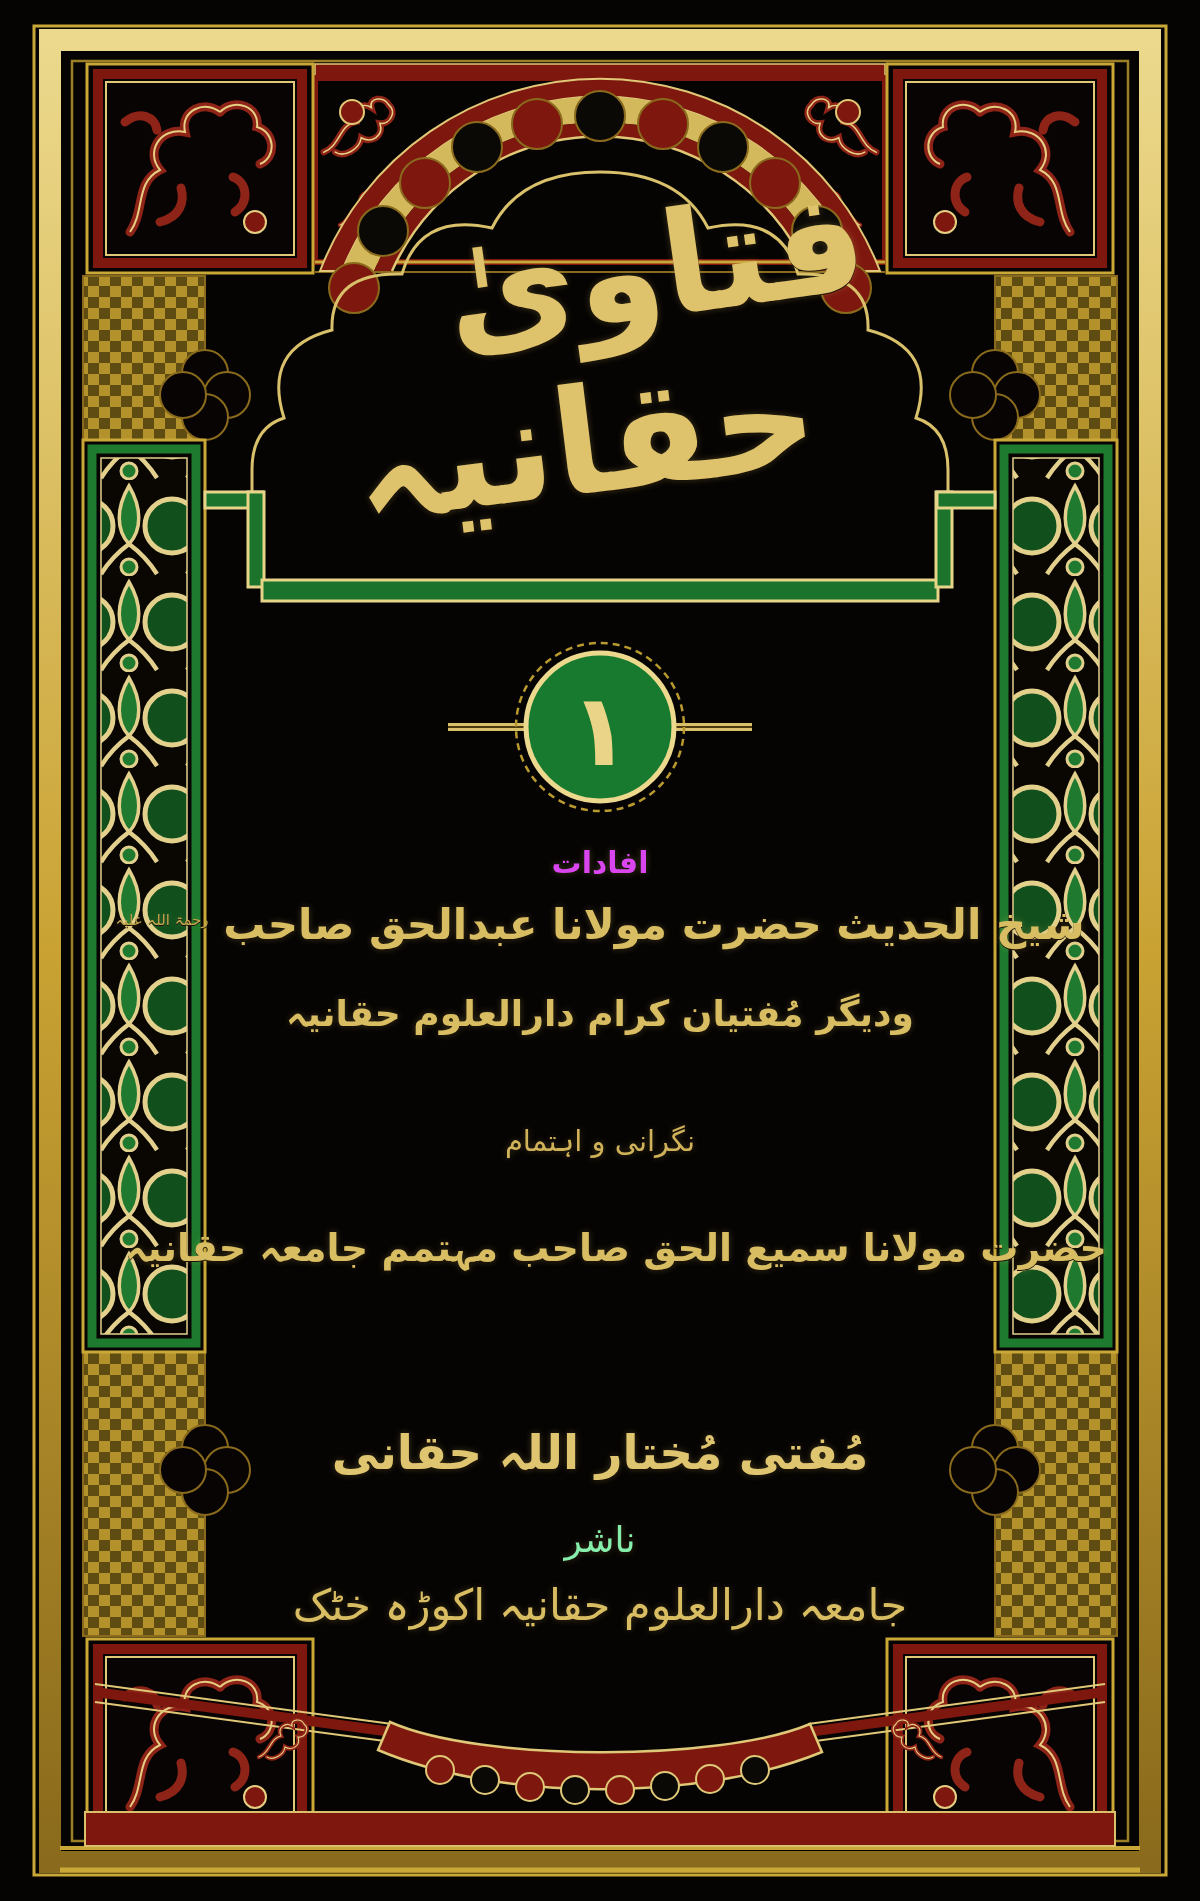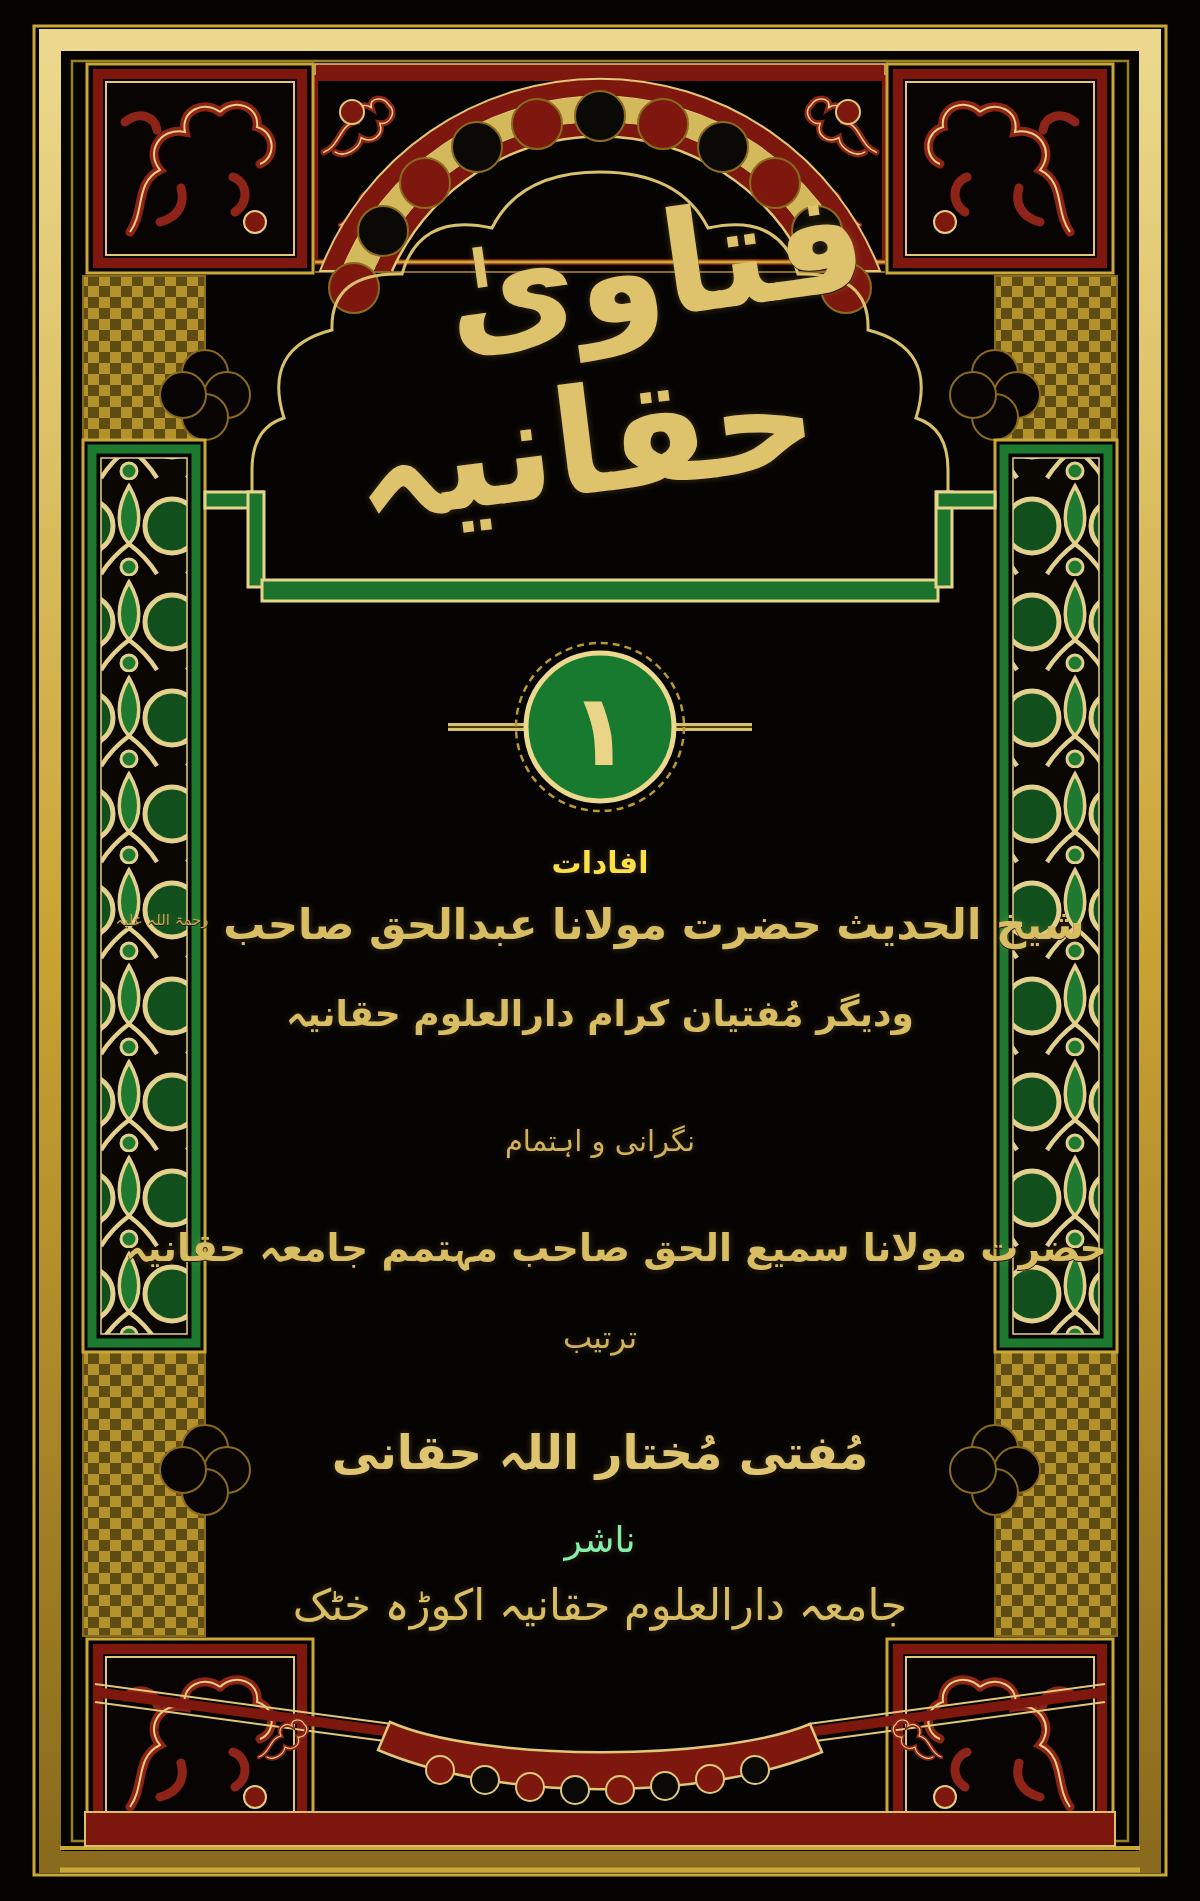--- a/index.html
+++ b/index.html
@@ -10,21 +10,21 @@
   .page svg{position:absolute;left:0;top:0;}
   .txt{
     position:absolute;left:0;width:100%;text-align:center;
     color:#d9bd62;direction:rtl;line-height:1.1;white-space:nowrap;
     text-shadow:0 1px 0 #1a1204, 0 0 7px rgba(217,189,98,.28);
   }
   .t-title1{top:190px;font-size:142px;font-weight:bold;color:#dec26c;
     transform:translateX(55px) rotate(-8deg);}
   .t-title2{top:362px;font-size:146px;font-weight:bold;color:#dec26c;
     transform:translateX(-15px) rotate(-7deg);}
-  .t-heading{top:846px;font-size:30px;font-weight:bold;color:#fde047;}
+  .t-heading{top:846px;font-size:30px;font-weight:bold;color:#d946ef;}
   .t-author{top:902px;font-size:42px;font-weight:bold;}
   .t-author .honorific{font-size:15px;font-weight:normal;display:inline-block;
     transform:translateY(-14px);color:#c4a64e;}
   .t-author2{top:994px;font-size:36px;font-weight:bold;text-align:center;}
   .t-sup-head{top:1126px;font-size:29px;color:#cfb259;}
   .t-sup{top:1228px;font-size:38px;font-weight:bold;margin-left:16px;}
   .t-tarteeb{top:1320px;font-size:31px;color:#cfb259;}
   .t-compiler{top:1390px;font-size:47px;font-weight:bold;color:#e0c571;margin-top:37px;}
   .t-nashir{top:1520px;font-size:36px;color:#86efac;text-align:center;}
   .t-publisher{top:1582px;font-size:43px;font-weight:normal;}
@@ -213,19 +213,18 @@
 <div class="txt t-author">
   <span>شیخ الحدیث حضرت مولانا عبدالحق صاحب</span>
   <span class="honorific">رحمۃ اللہ علیہ</span>
 </div>
 
 <div class="txt t-author2">ودیگر مُفتیان کرام دارالعلوم حقانیہ</div>
 
 <div class="txt t-sup-head">نگرانی و اہتمام</div>
 <div class="txt t-sup">حضرت مولانا سمیع الحق صاحب مہتمم جامعہ حقانیہ</div>
 
-<div class="txt t-tarteeb">ترتیب</div>
 <div class="txt t-compiler">مُفتی مُختار اللہ حقانی</div>
 
 <div class="txt t-nashir">ناشر</div>
 <div class="txt t-publisher">جامعہ دارالعلوم حقانیہ اکوڑہ خٹک</div>
 
 </div>
 
 </body></html>

